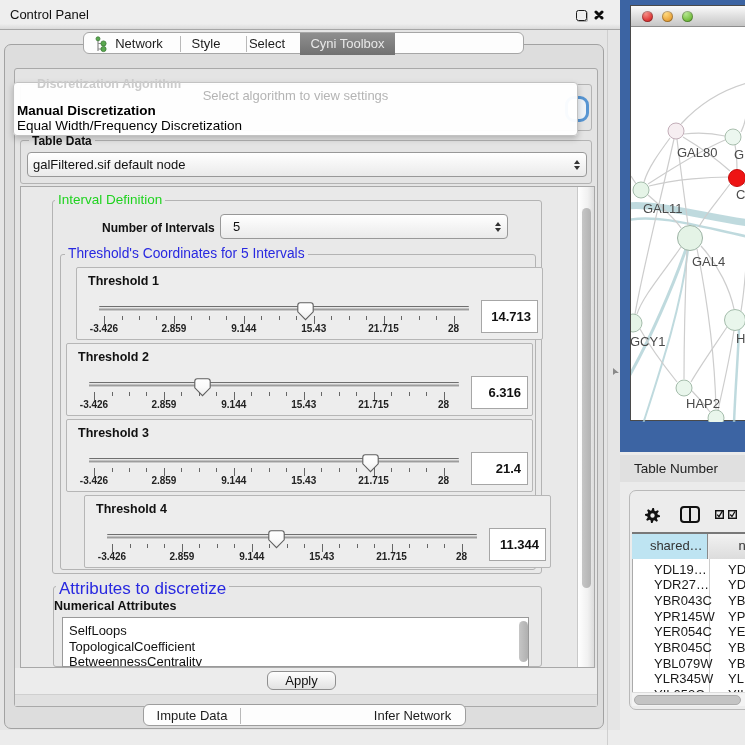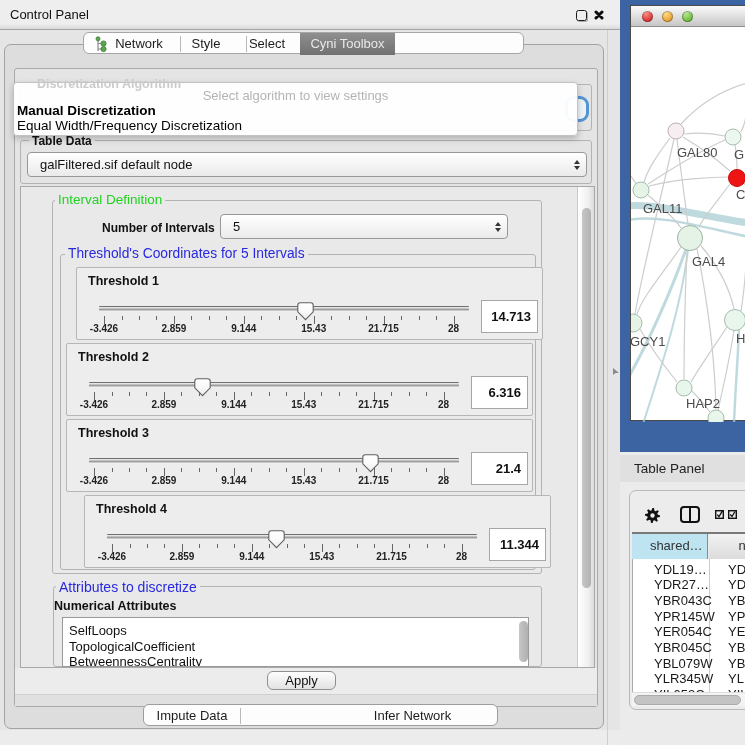--- a/index.html
+++ b/index.html
@@ -24,21 +24,21 @@
 
 
 #inner { position:absolute; left:14px; top:68px; width:584px; height:639px;
   background:#e4e4e4; border:1px solid #a9a9a9; border-radius:3px; }
 
 .group { position:absolute; border:1px solid #b3b3b3; border-radius:3px; }
 .gtitle { position:absolute; font-size:13px; background:#e4e4e4; padding:0 3px; white-space:nowrap; }
 
 
 .combo { position:absolute; height:25px; background:linear-gradient(#ffffff,#eaeaea);
-  border:1px solid #989898; border-radius:4px; font-size:13px; color:#111; line-height:23px; padding-left:12px; }
+  border:1px solid #989898; border-radius:4px; font-size:13px; color:#111; line-height:23px; padding-left:5px; }
 .car { position:absolute; right:5px; top:5px; width:7px; height:14px; }
 .car i { position:absolute; left:0; width:0; height:0; border-left:3.5px solid transparent; border-right:3.5px solid transparent; }
 .car .u { top:2px; border-bottom:4px solid #333; }
 .car .d { bottom:2px; border-top:4px solid #333; }
 
 
 #spane { position:absolute; left:20px; top:186px; width:575px; height:482px;
   background:#e9e9e9; border:1px solid #a8a8a8; }
 #vsb { position:absolute; left:556px; top:0; width:17px; height:480px;
   background:linear-gradient(90deg,#ffffff,#f1f1f1 60%,#dcdcdc); border-left:1px solid #c9c9c9; }
@@ -63,21 +63,21 @@
   background:linear-gradient(90deg,#c6c6c6,#b0b0b0); }
 
 
 #btm1 { position:absolute; left:15px; top:668px; width:582px; height:26px; background:#ececec; }
 #btm2 { position:absolute; left:15px; top:694px; width:582px; height:12px; background:#e0e0e0; border-top:1px solid #cfcfcf; }
 #apply { position:absolute; left:267px; top:671px; width:69px; height:19px;
   background:linear-gradient(#fefefe,#e2e2e2); border:1px solid #8f8f8f; border-radius:6px;
   font-size:13px; color:#111; text-align:center; line-height:17px; }
 
 
-#bottabs { position:absolute; left:143px; top:704px; width:355px; height:22px;
+#bottabs { position:absolute; left:143px; top:704px; width:323px; height:22px;
   background:#fdfdfd; border:1px solid #9d9d9d; border-radius:6px; }
 
 
 #popup { position:absolute; left:13px; top:82px; width:565px; height:54px; background:rgba(255,255,255,0.96);
   border:1px solid #c2c2c2; border-radius:4px; box-shadow:0 3px 6px rgba(0,0,0,0.22);text-decoration:underline; }
 #popup .ph { position:absolute; left:0; right:0; top:5px; text-align:center; color:#b4b4b4; font-size:13px; }
 #popup .i1 { position:absolute; left:3px; top:20px; font-size:13.5px; font-weight:bold; color:#000; }
 #popup .i2 { position:absolute; left:3px; top:35px; font-size:13.5px; color:#000; }
 
 
@@ -317,21 +317,21 @@
           <stop offset="0.5" stop-color="#fafafa"></stop>
           <stop offset="1" stop-color="#ececec"></stop>
         </linearGradient>
       </defs>
 <path d="M 0.8,3.3 Q 0.8,0.8 3.3,0.8 L 13.7,0.8 Q 16.2,0.8 16.2,3.3 L 16.2,9.8 L 8.5,17.6 L 0.8,9.8 Z" fill="url(#thg4)" stroke="#5f5f5f" stroke-width="1.1"></path>
     </svg>
 <div class="vbox">11.344</div>
 </div>
 
 <div class="group" style="left:53px;top:586px;width:489px;height:81px;"></div>
-<div class="gtitle" style="left:56px;top:579px;color:#2828e0;background:#e9e9e9;font-size:14px">Attributes to discretize</div>
+<div class="gtitle" style="left:56px;top:579px;color:#2828e0;background:#e9e9e9;font-size:17px">Attributes to discretize</div>
 <div class="abs" style="left:54px;top:599px;font-size:12.5px;font-weight:bold;color:#111">Numerical Attributes</div>
 <div id="alist">SelfLoops<br>TopologicalCoefficient<br>BetweennessCentrality<div id="alsb"></div></div>
 
 <div id="btm1"></div>
 <div id="btm2"></div>
 <div id="apply">Apply</div>
 
 <div id="bottabs">
   <div class="tab" style="left:0;width:96px;">Impute Data</div>
   <div class="tabsep" style="left:96px;"></div>
@@ -416,21 +416,21 @@
 <text x="12" y="185" font-size="13" fill="#4b4b4b">GAL11</text>
 <text x="61" y="238" font-size="13" fill="#4b4b4b">GAL4</text>
 <text x="-1" y="318" font-size="13" fill="#4b4b4b">GCY1</text>
 <text x="105" y="315" font-size="13" fill="#4b4b4b">H</text>
 <text x="55" y="380" font-size="13" fill="#4b4b4b">HAP2</text>
 </svg>
 </div>
 
 <div id="rbot"></div>
 <div id="tpbar">
-    <span>Table Panel</span>
+    <span>Table Number</span>
   </div>
 <div id="tpanel"></div>
 
 <svg id="gear" width="15" height="15" viewBox="0 0 15 15">
     <path fill-rule="evenodd" fill="#111" d="M7.50,-0.10L8.98,0.05L9.49,2.70L10.39,3.18L12.87,2.13L13.82,3.28L12.30,5.51L12.60,6.49L15.10,7.50L14.95,8.98L12.30,9.49L11.82,10.39L12.87,12.87L11.72,13.82L9.49,12.30L8.51,12.60L7.50,15.10L6.02,14.95L5.51,12.30L4.61,11.82L2.13,12.87L1.18,11.72L2.70,9.49L2.40,8.51L-0.10,7.50L0.05,6.02L2.70,5.51L3.18,4.61L2.13,2.13L3.28,1.18L5.51,2.70L6.49,2.40L7.50,-0.10Z M9.70,7.50 A2.2,2.2 0 1 0 5.30,7.50 A2.2,2.2 0 1 0 9.70,7.50 Z"></path>
   </svg>
 <div id="split">
     <i></i>
   </div>
 <svg class="cbx" style="left:715px" width="9" height="9" viewBox="0 0 9 9">

